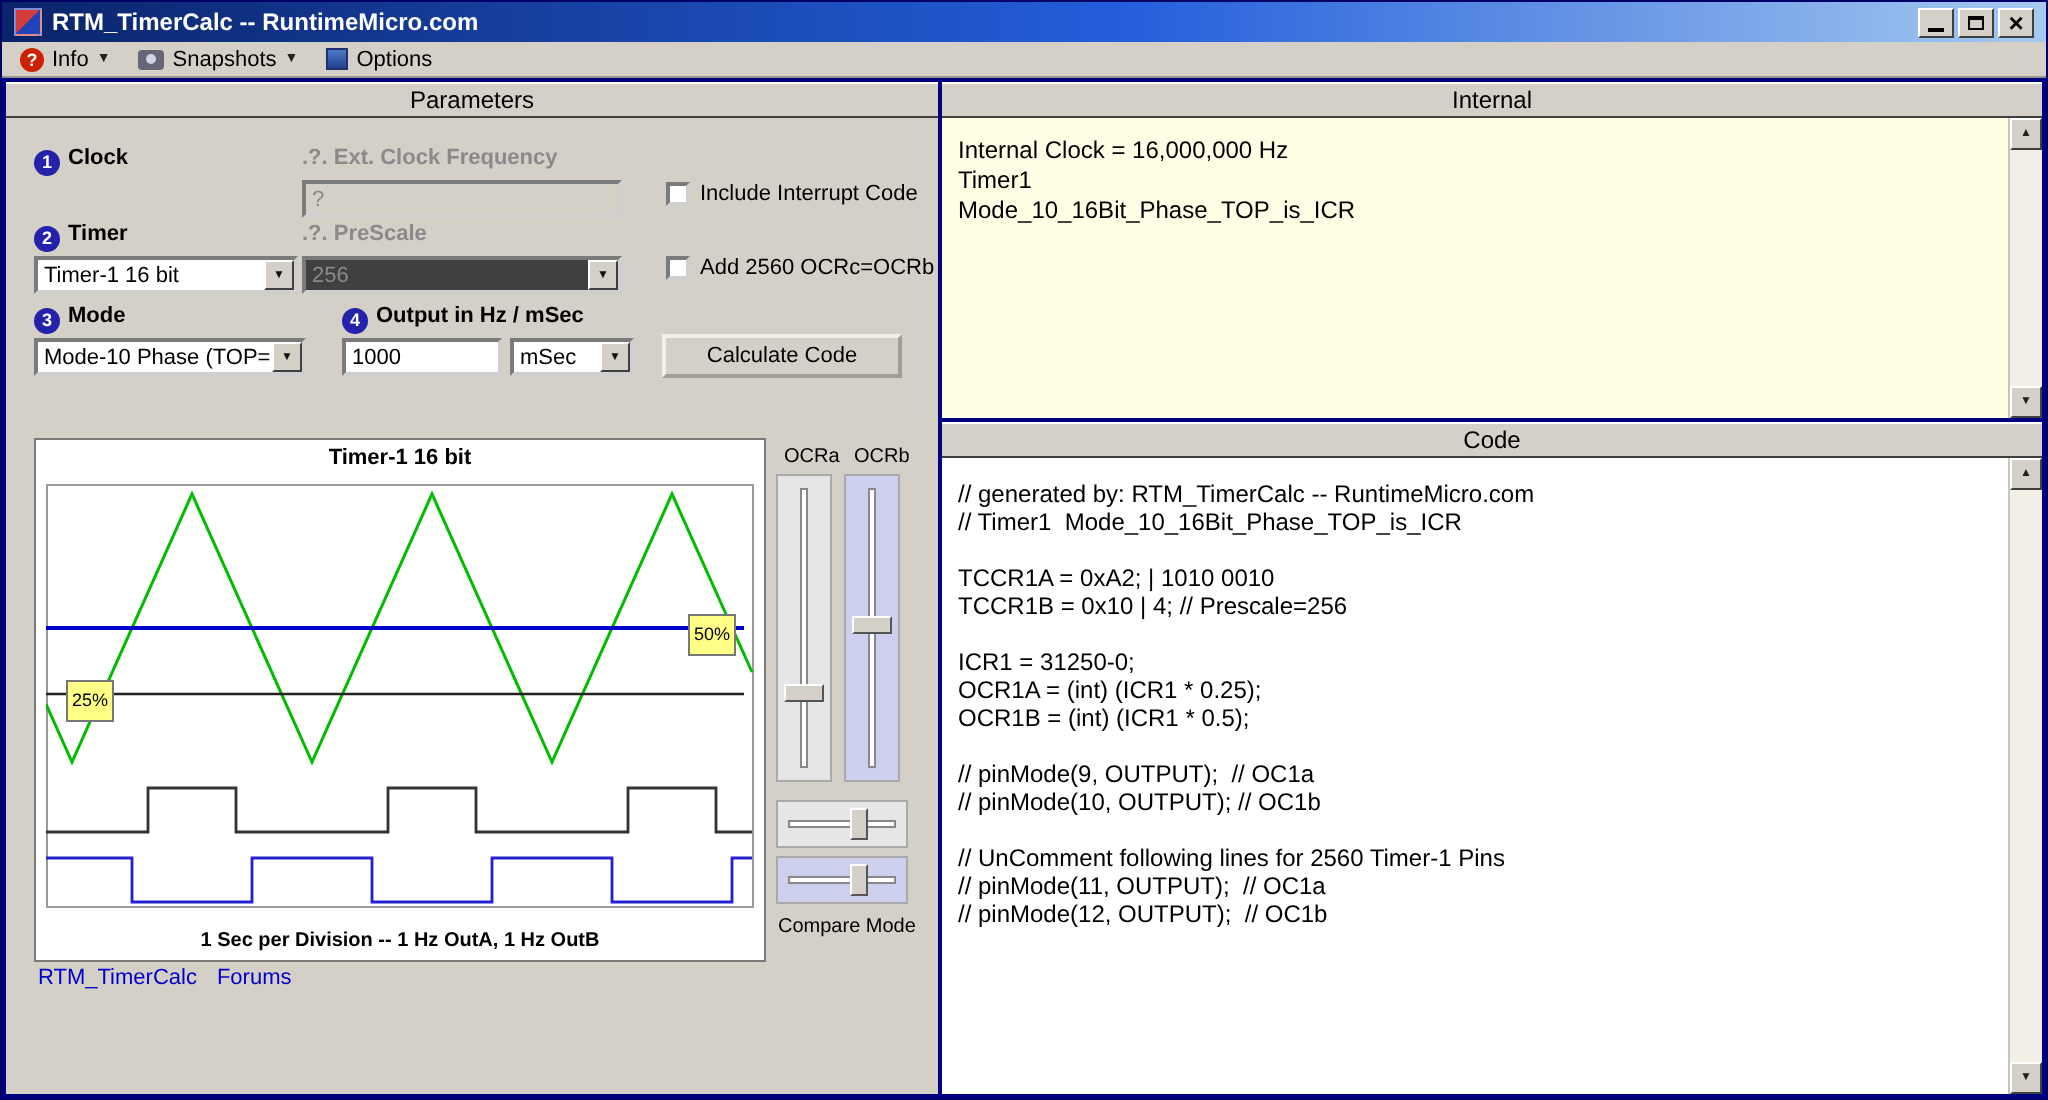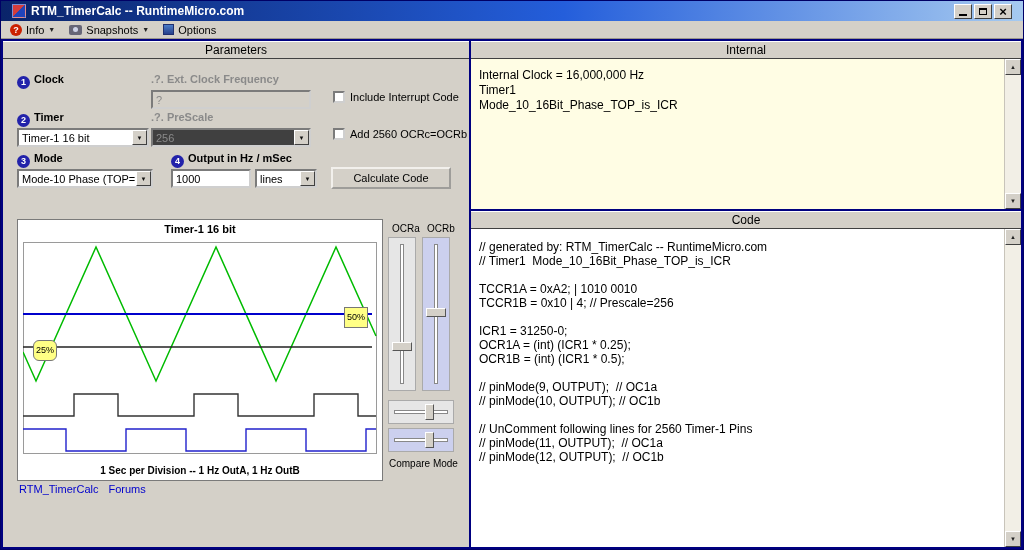--- a/index.html
+++ b/index.html
@@ -2,21 +2,21 @@
 <html><head>
 <meta charset="utf-8">
 <style>
   * { margin:0; padding:0; box-sizing:border-box; }
   html,body { width:1024px; height:550px; overflow:hidden; }
   body { font-family:"Liberation Sans", sans-serif; background:#d4d0c8; position:relative; font-size:11px; }
   .window { position:absolute; inset:0; border:1px solid #000066; background:#d4d0c8; }
 
   
   .titlebar { position:absolute; left:0; top:0; right:0; height:20px;
-    background:linear-gradient(90deg,#0a246a,#245edb 55%,#a6caf0); display:flex; align-items:center; padding:0 11px; }
+    background:linear-gradient(90deg,#0a246a,#245edb 55%,#a6caf0); display:flex; align-items:center; padding:0 6px; }
   .app-icon { width:14px; height:14px; margin-right:5px; border:1px solid rgba(255,255,255,.4);
     background:linear-gradient(135deg,#d43c3c 0 50%,#2244bb 50% 100%); }
   .title-text { color:#fff; font-size:12px; font-weight:bold; flex:1; white-space:nowrap; }
   .tb-btns { display:flex; gap:2px; }
   .tb-btn { width:18px; height:15px; background:#d4d0c8; border:1px solid; border-color:#fff #404040 #404040 #fff;
     display:flex; align-items:center; justify-content:center; font-size:10px; font-weight:bold; color:#000; cursor:default; }
   .g-min { width:8px; height:2px; background:#000; margin-top:8px; }
   .g-restore { width:8px; height:7px; border:1px solid #000; border-top-width:2px; }
   .g-close::before { content:"×"; font-size:13px; line-height:11px; }
 
@@ -169,37 +169,37 @@
         </div>
         <div class="dd" style="left:14px; top:110px; width:136px;">
           <span class="dd-text">Mode-10 Phase (TOP=ICR)</span>
           <span class="dd-arrow">▼</span>
         </div>
         <div class="lbl" style="left:168px; top:93px;">
           <span class="badge">4</span><span>Output in Hz / mSec</span>
         </div>
         <input class="tbox" style="left: 168px; top: 110px; width: 80px;" value="1000">
         <div class="dd" style="left:252px; top:110px; width:62px;">
-          <span class="dd-text">lines</span>
+          <span class="dd-text">mSec</span>
           <span class="dd-arrow">▼</span>
         </div>
         <button class="btn" style="left:328px; top:108px; width:120px; height:22px;">Calculate Code</button>
 
         <div class="chart">
           <div class="chart-title">Timer-1 16 bit</div>
           <svg width="354" height="212" viewBox="0 0 354 212">
             <rect x="0.5" y="0.5" width="353" height="211" fill="none" stroke="#9a9a9a"></rect>
             <polyline points="0,110 13,139 73,5 133,139 193,5 253,139 313,5 353,94" fill="none" stroke="#00bb00" stroke-width="1.5"></polyline>
             <line x1="0" y1="72" x2="349" y2="72" stroke="#0000cc" stroke-width="2"></line>
             <line x1="0" y1="105" x2="349" y2="105" stroke="#222" stroke-width="1.3"></line>
             <path d="M0,174 H51 V152 H95 V174 H171 V152 H215 V174 H291 V152 H335 V174 H353" fill="none" stroke="#333" stroke-width="1.4"></path>
             <path d="M0,187 H43 V209 H103 V187 H163 V209 H223 V187 H283 V209 H343 V187 H353" fill="none" stroke="#2222cc" stroke-width="1.4"></path>
           </svg>
           <span class="marker" style="left:326px; top:87px;">50%</span>
-          <span class="marker" style="left:15px; top:120px;border-radius:6px;">25%</span>
+          <span class="marker" style="left:15px; top:120px;">25%</span>
           <div class="chart-caption">1 Sec per Division -- 1 Hz OutA,  1 Hz OutB</div>
         </div>
 
         <div class="slider-label" style="left:389px; top:164px;">OCRa</div>
         <div class="slider-label" style="left:424px; top:164px;">OCRb</div>
 
         <div class="vslider" style="left:385px; top:178px;">
           <span class="vgroove"></span>
           <span class="vthumb" style="top:104px;"></span>
         </div>

